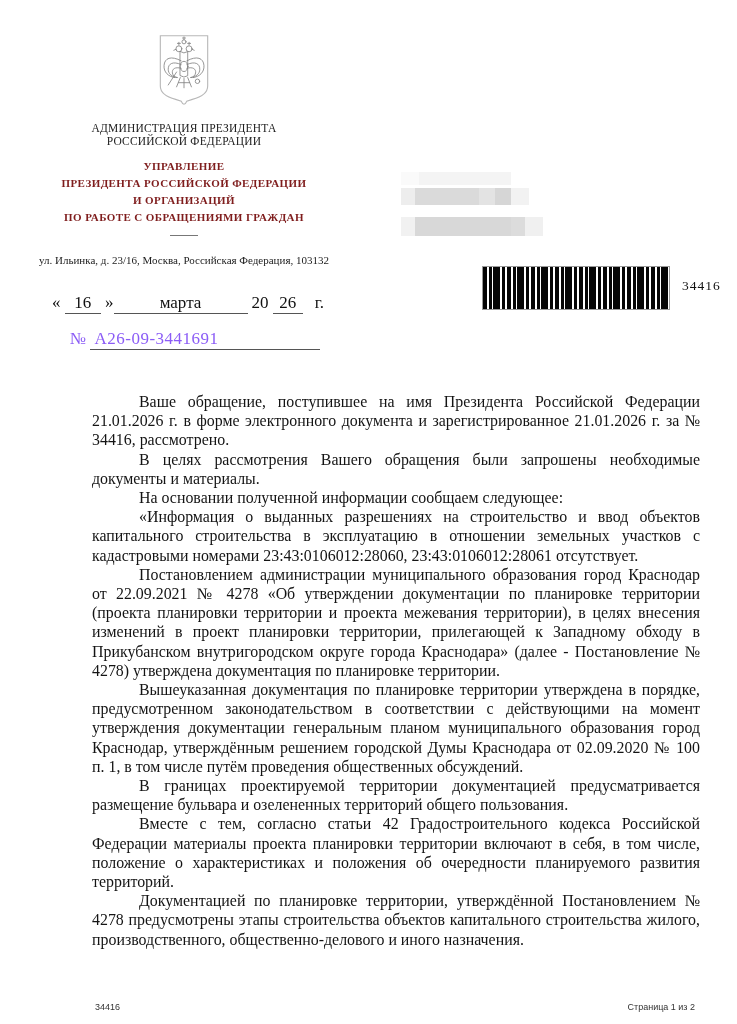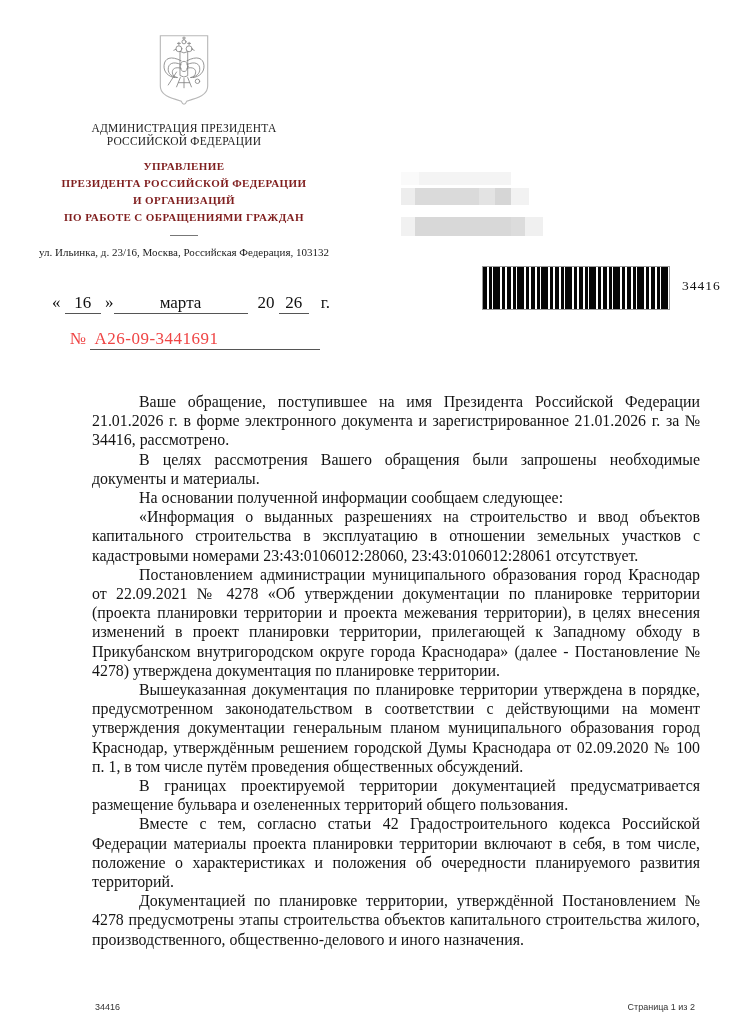--- a/index.html
+++ b/index.html
@@ -38,21 +38,21 @@
     letter-spacing: 0.4px;
     color: #7f1d1d;
   }
   .divider {
     width: 28px;
     height: 0;
     border-top: 1.2px solid #777;
     margin: 9px auto 0 auto;
   }
   .address-line {
-    margin-top: 10px;
+    margin-top: 18px;
     font-size: 11px;
     color: #222;
     white-space: nowrap;
   }
 
   
   .redacted { position: absolute; display: flex; }
   .redacted-r1 { left: 401px; top: 172px; height: 13px; }
   .redacted-r2 { left: 401px; top: 188px; height: 17px; }
   .redacted-r3 { left: 401px; top: 217px; height: 19px; }
@@ -95,28 +95,28 @@
     white-space: nowrap;
   }
   .u {
     display: inline-block;
     border-bottom: 1px solid #555;
     text-align: center;
   }
   .u-day   { width: 36px; }
   .u-month { width: 134px; }
   .u-year  { width: 30px; }
-  .date-century { margin-left: 10px; }
+  .date-century { margin-left: 4px; }
   .date-suffix  { margin-left: 12px; }
   .ref-line {
     position: absolute;
     left: 70px;
     top: 329px;
     font-size: 17px;
-    color: #ef4444;
+    color: #8b5cf6;
     white-space: nowrap;
   }
   .u-number {
     width: 226px;
     text-align: left;
     padding-left: 4px;
     letter-spacing: 0.5px;
   }
 
   

